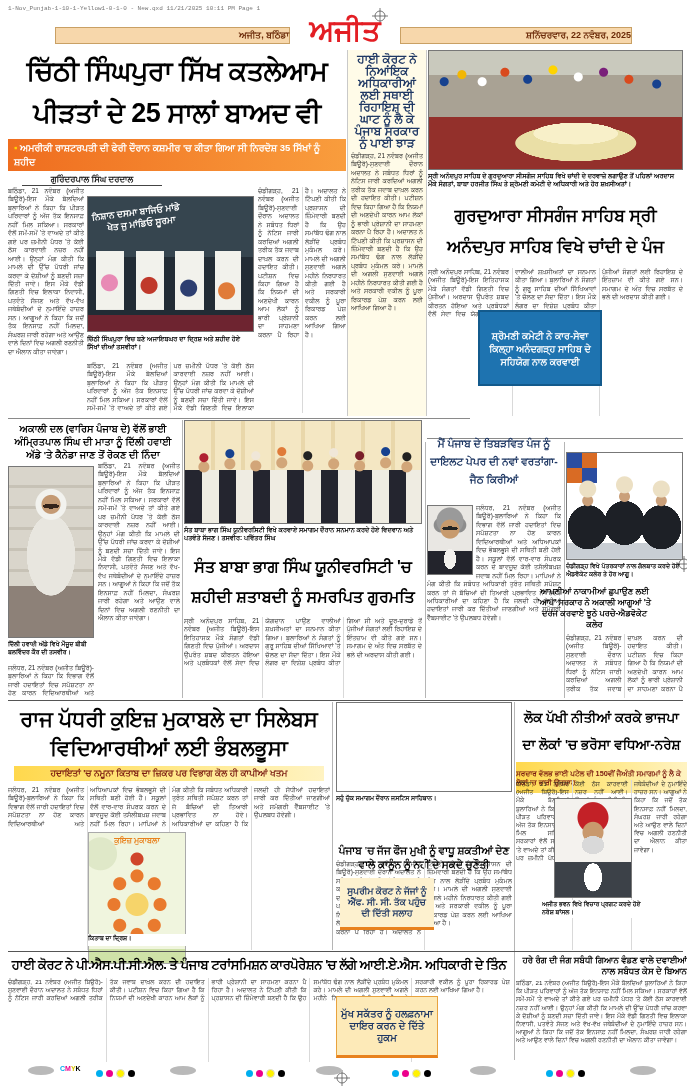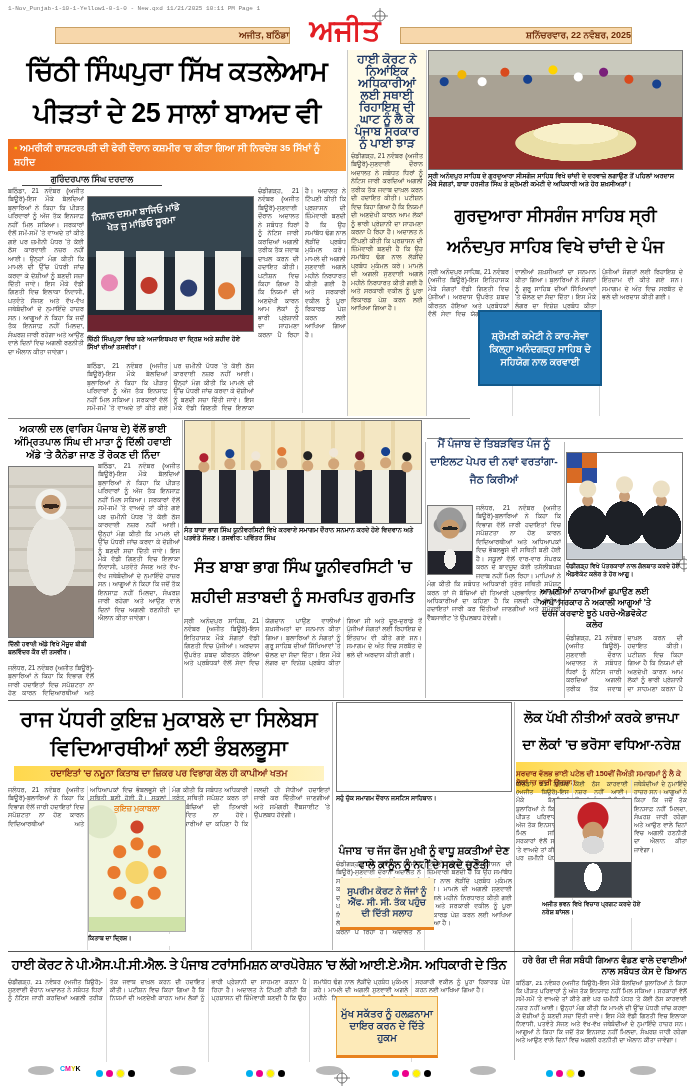--- a/index.html
+++ b/index.html
@@ -146,21 +146,21 @@
     radial-gradient(circle 6px at 68% 71%,#e97a2e 0 6px,transparent 7px),
     radial-gradient(circle 6px at 50% 78%,#e97a2e 0 6px,transparent 7px),
     radial-gradient(circle 6px at 32% 71%,#e97a2e 0 6px,transparent 7px),
     radial-gradient(circle 6px at 26% 55%,#e97a2e 0 6px,transparent 7px),
     radial-gradient(circle 6px at 32% 39%,#e97a2e 0 6px,transparent 7px),
     radial-gradient(circle 16px at 12% 16%,#dfe8c8 0 16px,transparent 17px),
     linear-gradient(#cfe2a8 0 100%),
     linear-gradient(#f0f5de 0 100%);
     background-repeat:no-repeat;
     background-size:100% 100%,100% 100%,100% 100%,100% 100%,100% 100%,100% 100%,100% 100%,100% 100%,100% 100%,100% 100%,100% 100%,100% 11%,100% 100%;
-    background-position:0 0,0 0,0 0,0 0,0 0,0 0,0 0,0 0,0 0,0 0,0 0,0 100%,0 0;}
+    background-position:0 0,0 0,0 0,0 0,0 0,0 0,0 0,0 0,0 0,0 0,0 0,0 100%,0 0;margin-top:32px;}
 </style>
 </head>
 <body>
 
 <div class="page">
 
   <div class="abs" style="left:8px;top:5px;font-size:6px;color:#777;font-family:'Liberation Mono','DejaVu Sans Mono',monospace;">1-Nov_Punjab-1-10-1-Yellow1-0-1-0 - New.qxd  11/21/2025  10:11 PM  Page 1</div>
   <div class="abs" style="left:372px;top:8px;">
     <svg width="16" height="16">
         <circle cx="8" cy="8" r="5" fill="none" stroke="#555" stroke-width="0.8"></circle>

